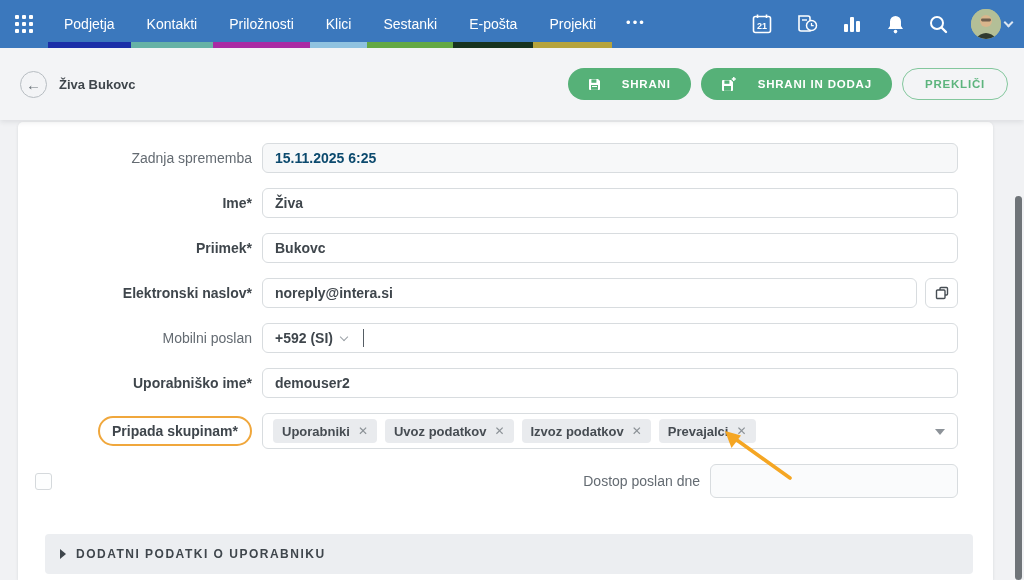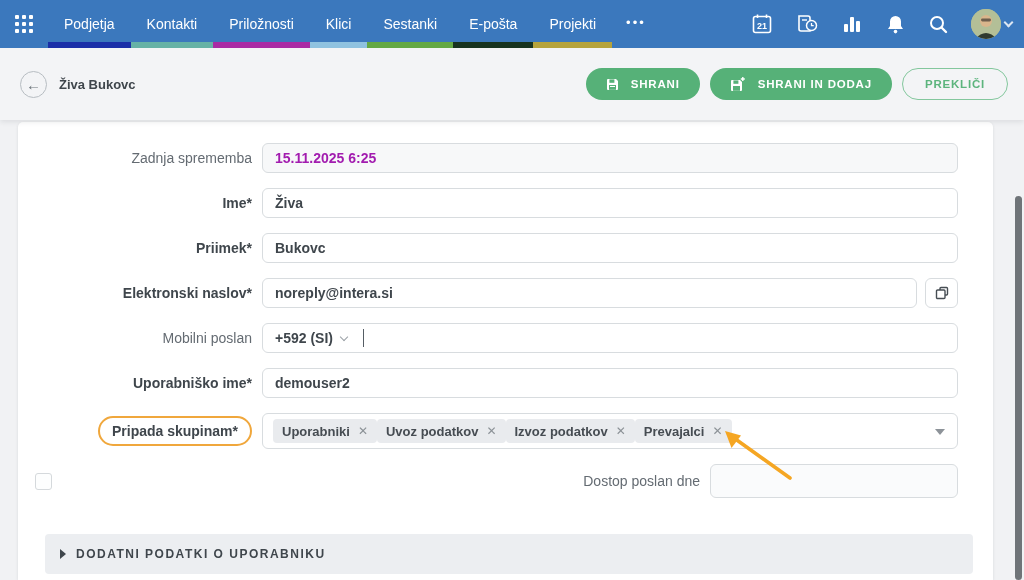--- a/index.html
+++ b/index.html
@@ -19,40 +19,40 @@
   .nav-ic { display:flex; align-items:center; cursor:pointer; }
   .avatar-wrap { display:flex; align-items:center; gap:4px; cursor:pointer; }
   .avatar { width:30px; height:30px; border-radius:50%; overflow:hidden; background:#aebd93; }
   .chev-dn { width:7px; height:7px; border-right:2px solid #dbe6f2; border-bottom:2px solid #dbe6f2; transform:rotate(45deg); margin-top:-3px; }
 
   
   .page-header { position:absolute; top:48px; left:0; width:1024px; height:72px; background:#f3f4f6; display:flex; align-items:center; padding:0 16px 0 20px; box-shadow:0 2px 5px rgba(40,50,60,.10); z-index:20; }
   .back-btn { width:27px; height:27px; border-radius:50%; border:1.5px solid #b7bdc2; color:#6e767c; display:flex; align-items:center; justify-content:center; font-size:15px; cursor:pointer; background:transparent; flex:none; }
   .page-title { font-size:13px; font-weight:bold; color:#3f464c; margin-left:12px; }
   .hdr-actions { margin-left:auto; display:flex; align-items:center; gap:10px; }
-  .btn { height:32px; border-radius:16px; display:flex; align-items:center; gap:12px; font-size:11.5px; font-weight:bold; letter-spacing:.8px; padding:0 20px; cursor:pointer; border:none; font-family:inherit; }
+  .btn { height:32px; border-radius:16px; display:flex; align-items:center; gap:21px; font-size:11.5px; font-weight:bold; letter-spacing:.8px; padding:0 20px; cursor:pointer; border:none; font-family:inherit; }
   .btn-green { background:#56b178; color:#fff; }
   .btn-outline { background:transparent; border:1px solid #83c79d; color:#5cb47d; padding:0 22px; }
 
   
   .card { position:absolute; left:18px; top:122px; width:975px; bottom:0; background:#fff; border-radius:5px 5px 0 0; box-shadow:0 1px 3px rgba(40,50,60,.12); padding:21px 0 0 7px; z-index:10; }
   .frow { display:flex; align-items:center; margin-bottom:15px; padding-right:35px; }
   .flabel { width:227px; flex:none; text-align:right; font-size:14px; color:#3f464c; display:flex; justify-content:flex-end; align-items:center; gap:7px; }
   .flabel.bold { font-weight:bold; }
   .flabel.muted { color:#646b72; }
   .fgap { width:10px; flex:none; }
   .tinput { flex:1; height:30px; border:1px solid #d8dcdf; border-radius:6px; background:#fff; display:flex; align-items:center; padding:0 12px; font-size:14px; font-weight:bold; color:#3f464c; }
-  .tinput.disabled { background:#f7f8f9; color:#a21caf; }
+  .tinput.disabled { background:#f7f8f9; color:#0c4a6e; }
   .copy-btn { width:33px; height:30px; flex:none; margin-left:8px; border:1px solid #d8dcdf; border-radius:6px; background:#fff; display:flex; align-items:center; justify-content:center; cursor:pointer; }
   .chev-sm { width:6px; height:6px; border-right:1.5px solid #9aa0a6; border-bottom:1.5px solid #9aa0a6; transform:rotate(45deg); margin:-2px 0 0 8px; }
   .caret-line { width:1px; height:18px; background:#555d64; margin-left:16px; }
 
   .hl-label { border:2px solid #f0a73c; border-radius:16px; padding:5px 12px; font-weight:bold; color:#3f464c; }
   .mselect { flex:1; height:36px; border:1px solid #d8dcdf; border-radius:6px; background:#fff; display:flex; align-items:center; padding:0 10px; position:relative; }
-  .tags { display:flex; align-items:center; }
+  .tags { display:flex; gap:8px; align-items:center; }
   .tag { background:#e9ebee; border-radius:4px; height:24px; display:flex; align-items:center; padding:0 9px; font-size:13px; font-weight:bold; color:#464c52; gap:8px; }
   .tag .x { color:#8b9196; font-weight:normal; font-size:12px; cursor:pointer; }
   .dd-caret { position:absolute; right:12px; top:15px; width:0; height:0; border-left:5px solid transparent; border-right:5px solid transparent; border-top:6px solid #8d9399; cursor:pointer; }
 
   .q-ic { width:15px; height:15px; border-radius:50%; background:#9ba2a8; color:#fff; font-size:10px; font-weight:bold; display:flex; align-items:center; justify-content:center; flex:none; }
   .checkbox { width:17px; height:17px; border:1px solid #d5d9dc; border-radius:3px; background:#fdfefe; cursor:pointer; flex:none; }
   .right-group { margin-left:auto; display:flex; align-items:center; }
   .sm-input { width:248px; height:34px; border:1px solid #d8dcdf; border-radius:6px; background:#fafbfc; }
 
   .section-bar { margin:36px 20px 0 20px; height:40px; background:#eceef1; border-radius:4px; display:flex; align-items:center; padding:0 15px; cursor:pointer; }

